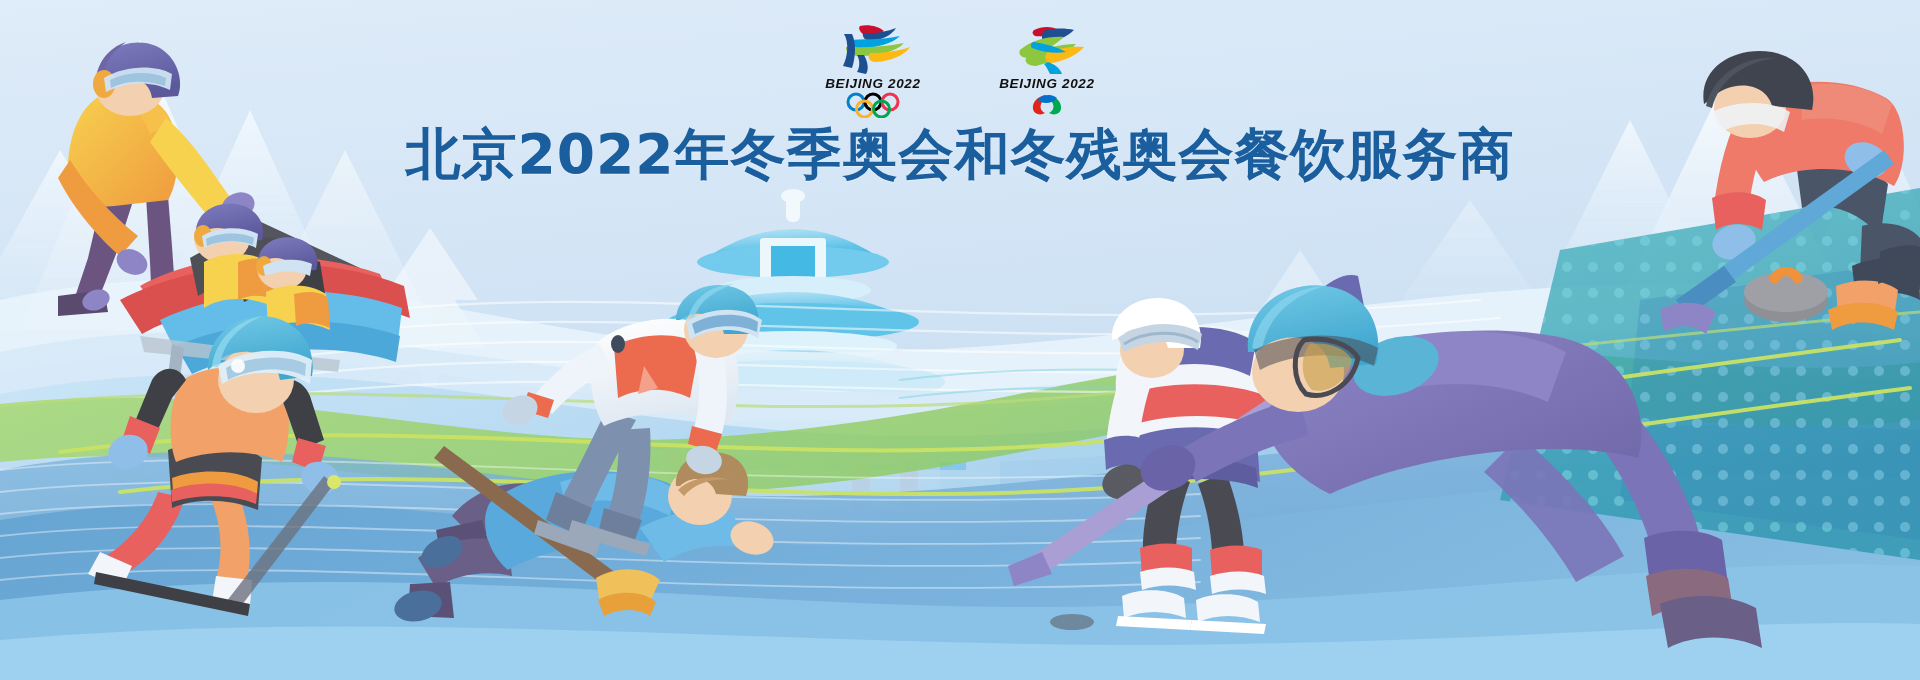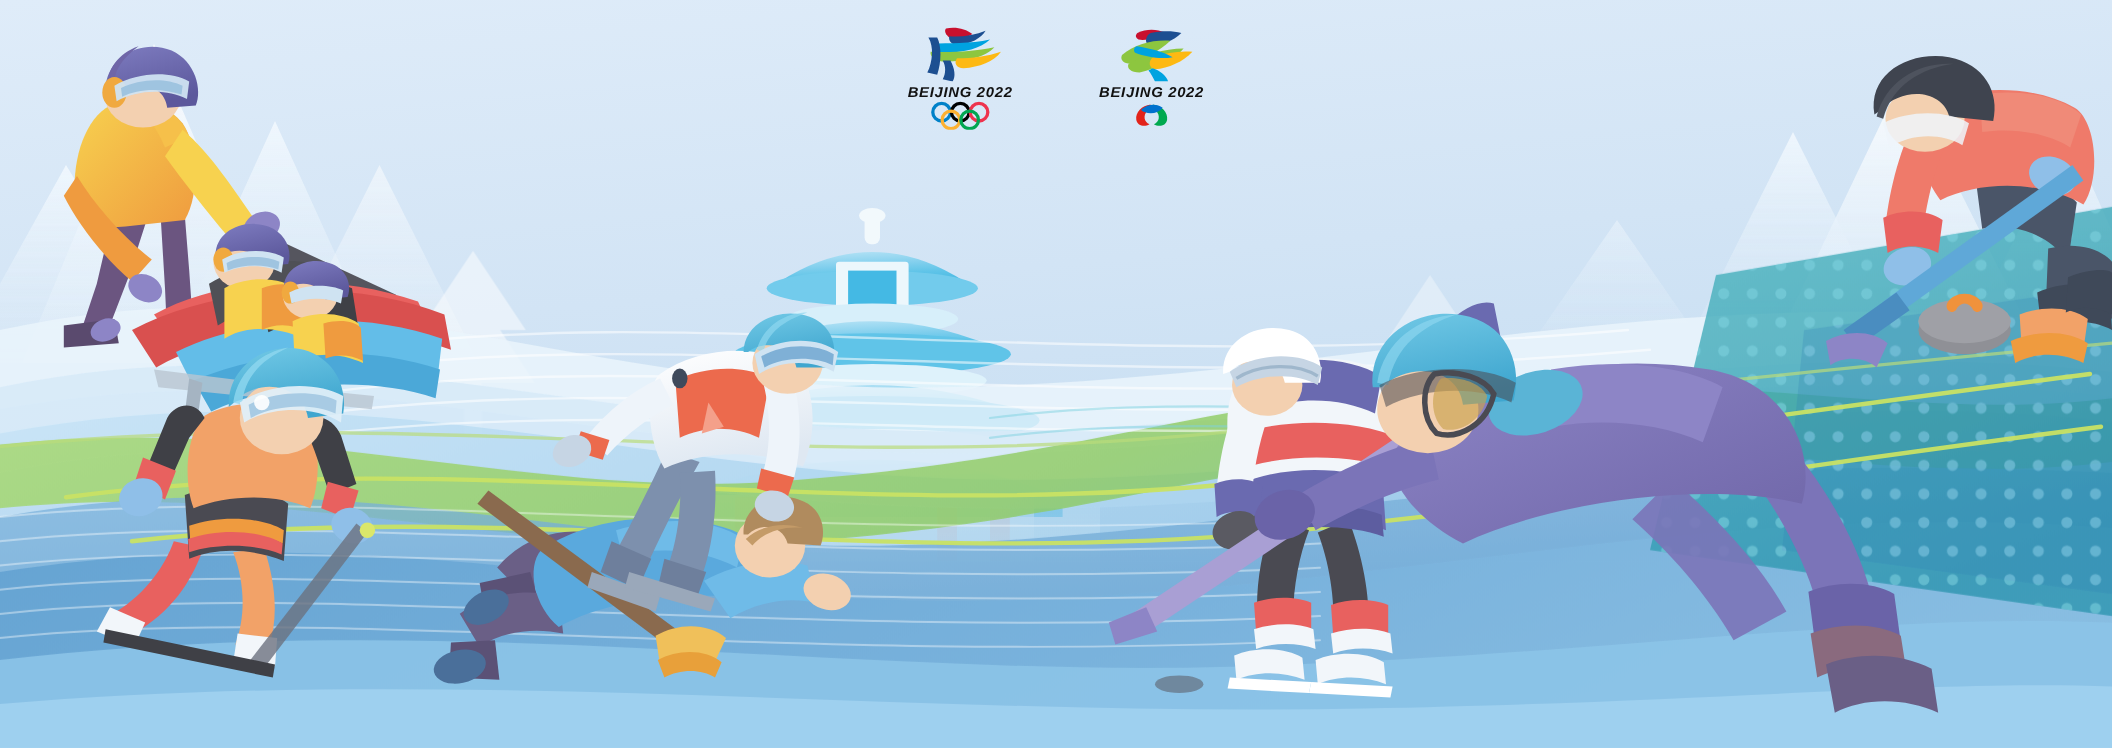--- a/index.html
+++ b/index.html
@@ -451,14 +451,15 @@
       <div class="wordmark">BEIJING 2022</div>
       <svg class="sub" viewBox="0 0 86 26">
         <path d="M42 3 C 34 4 28 10 29 17 C 30 22 36 24 41 21 C 36 19 35 13 39 9 C 40 6 42 4 42 3 Z" fill="#e2231a"></path>
         <path d="M44 3 C 52 4 58 10 57 17 C 56 22 50 24 45 21 C 50 19 51 13 47 9 C 46 6 44 4 44 3 Z" fill="#00a94f"></path>
         <path d="M34 7 C 40 2 48 2 53 6 C 49 11 42 12 37 10 C 34 9 33 8 34 7 Z" fill="#0072ce"></path>
       </svg>
     </div>
 
   </div>
 
+  <div id="title">北京2022年冬季奥会和冬残奥会餐饮服务商</div>
 
 </div>
 
 </body></html>

